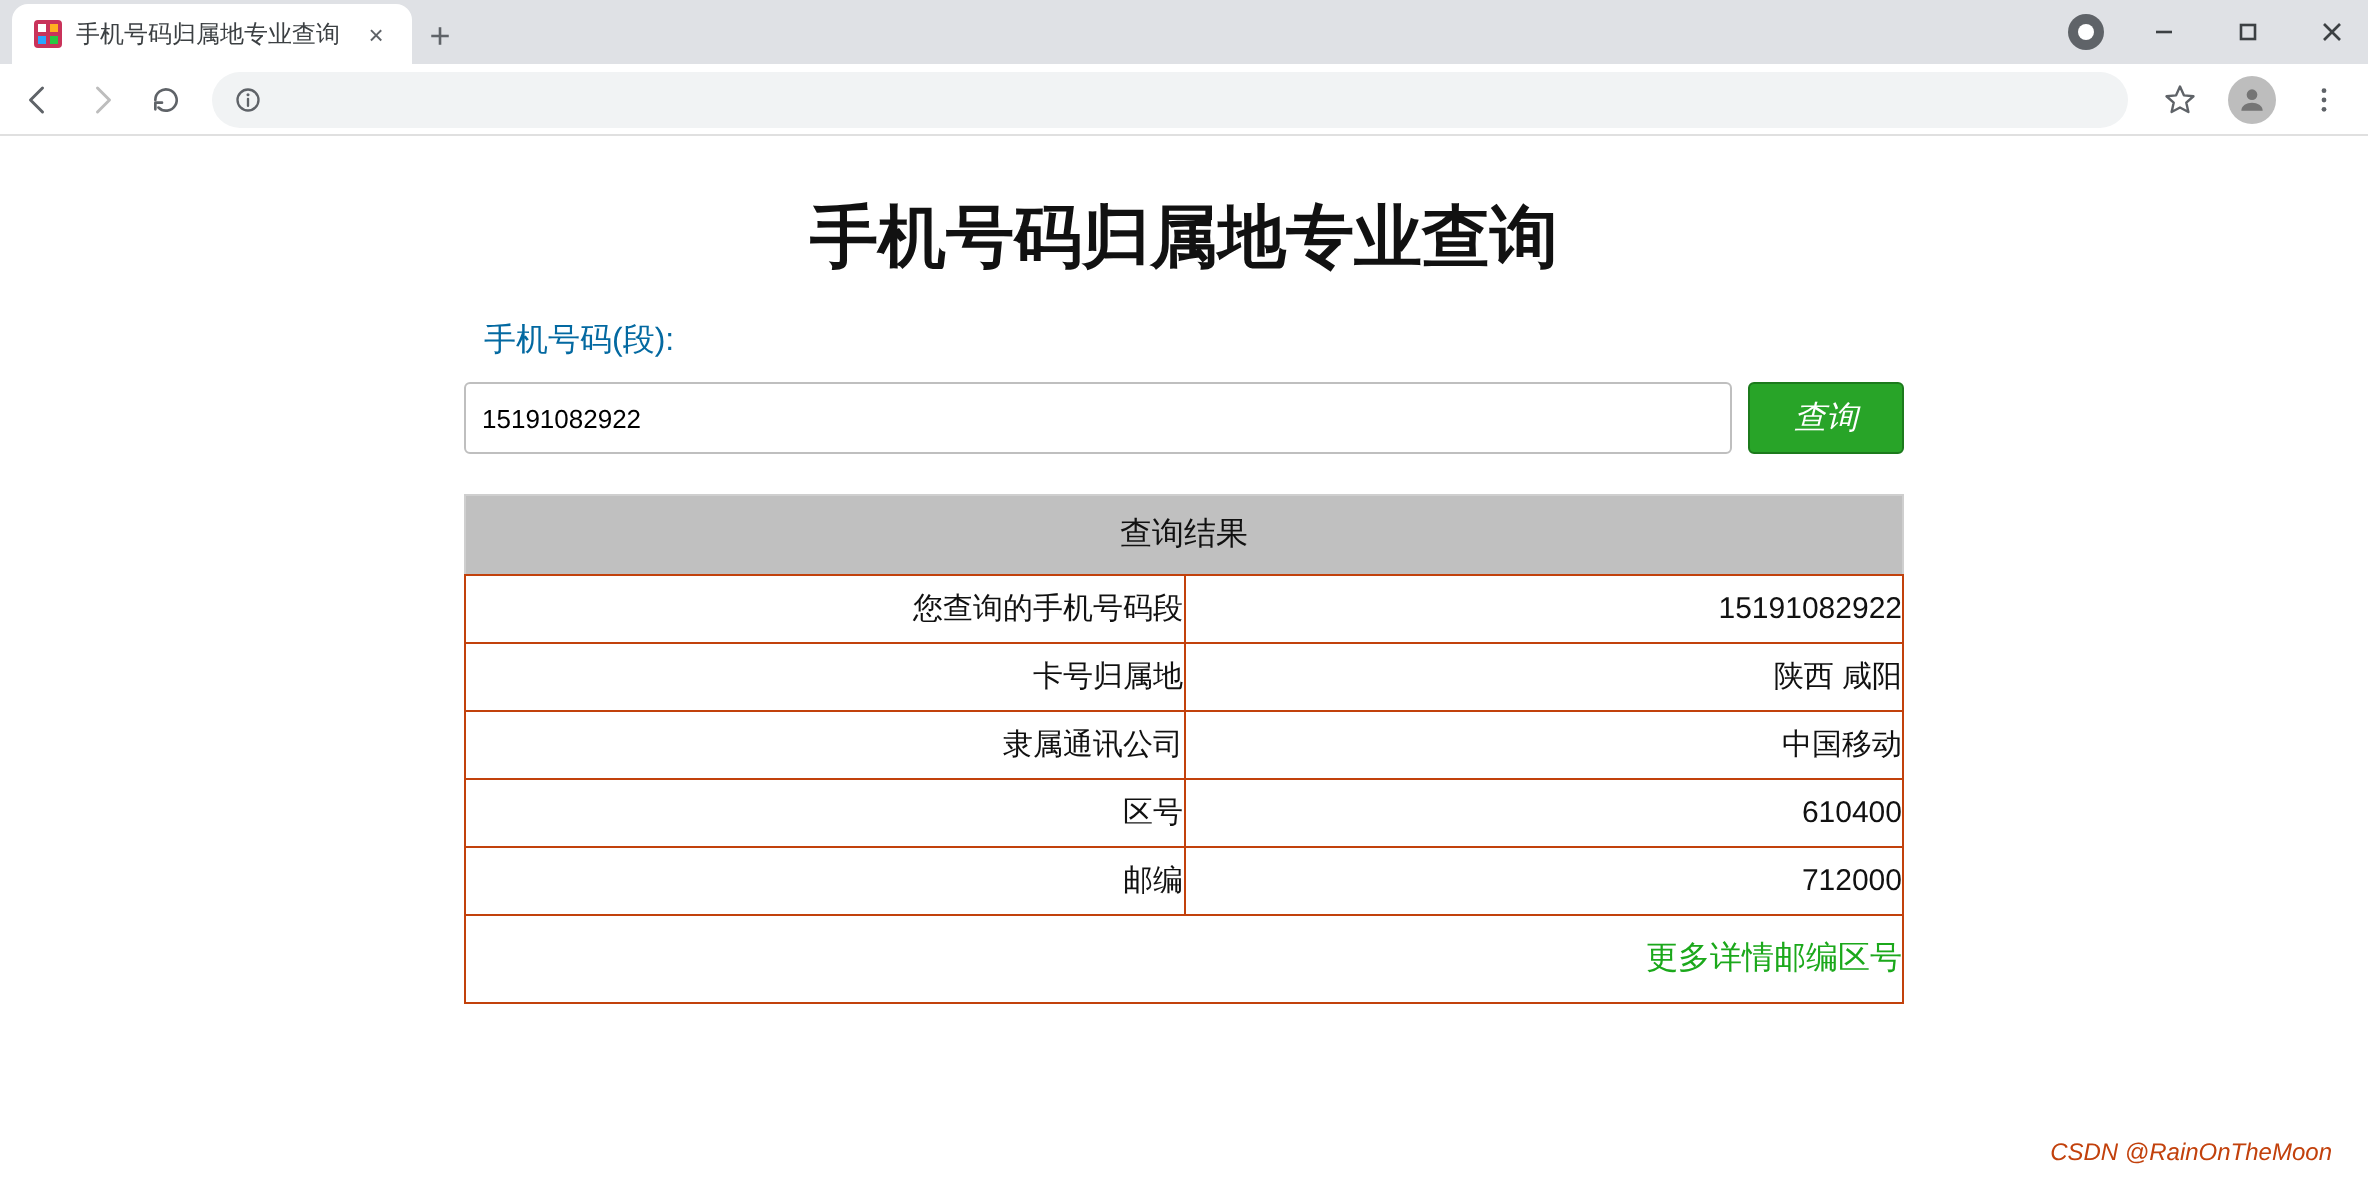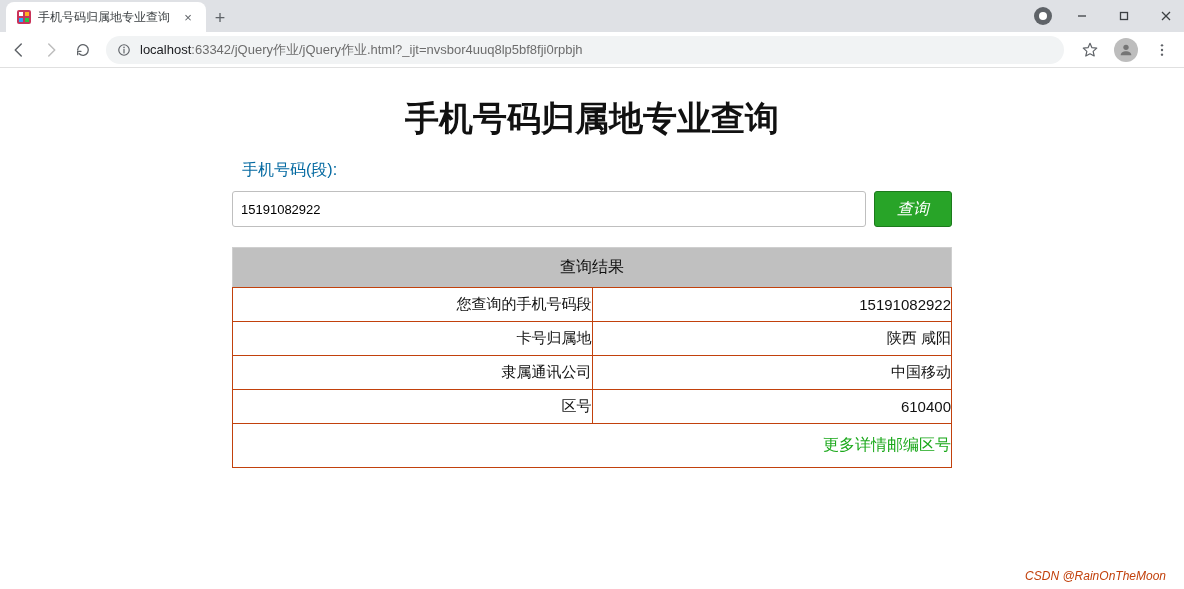--- a/index.html
+++ b/index.html
@@ -113,21 +113,20 @@
         </svg>
       </div>
     <div class="addr-input-wrap">
       <span class="site-info">
           <svg width="14" height="14" viewBox="0 0 24 24">
             <circle cx="12" cy="12" r="9" fill="none" stroke="#5f6368" stroke-width="2"></circle>
             <line x1="12" y1="11" x2="12" y2="17" stroke="#5f6368" stroke-width="2" stroke-linecap="round"></line>
             <circle cx="12" cy="7.5" r="1.3" fill="#5f6368"></circle>
           </svg>
         </span>
-      <span class="url-text"><span class="url-host">localhost</span><span class="url-rest">:63342/jQuery作业/jQuery作业.html?_ijt=nvsbor4uuq8lp5bf8fji0rpbjh</span></span>
     </div>
     <div class="right-icons">
       <span class="ic">
           <svg width="18" height="18" viewBox="0 0 24 24">
             <path d="M12 3l2.6 5.9 6.4.6-4.8 4.3 1.4 6.2L12 17l-5.6 3 1.4-6.2L3 9.5l6.4-.6L12 3z" fill="none" stroke="#5f6368" stroke-width="1.6" stroke-linejoin="round"></path>
           </svg>
         </span>
       <span class="avatar">
           <svg width="16" height="16" viewBox="0 0 24 24">
             <circle cx="12" cy="8" r="4" fill="#757575"></circle>
@@ -167,20 +166,24 @@
         </tr>
         <tr>
           <td>隶属通讯公司</td>
           <td>中国移动</td>
         </tr>
         <tr>
           <td>区号</td>
           <td>610400</td>
         </tr>
         <tr>
+          <td>邮编</td>
+          <td>712000</td>
+        </tr>
+        <tr>
           <td colspan="2" class="more-link-cell"><a href="#" class="more-link">更多详情邮编区号</a></td>
         </tr>
       </tbody>
         </table>
     </div>
     <div class="watermark">CSDN @RainOnTheMoon</div>
   </div>
 </div>
 
 </body></html>

